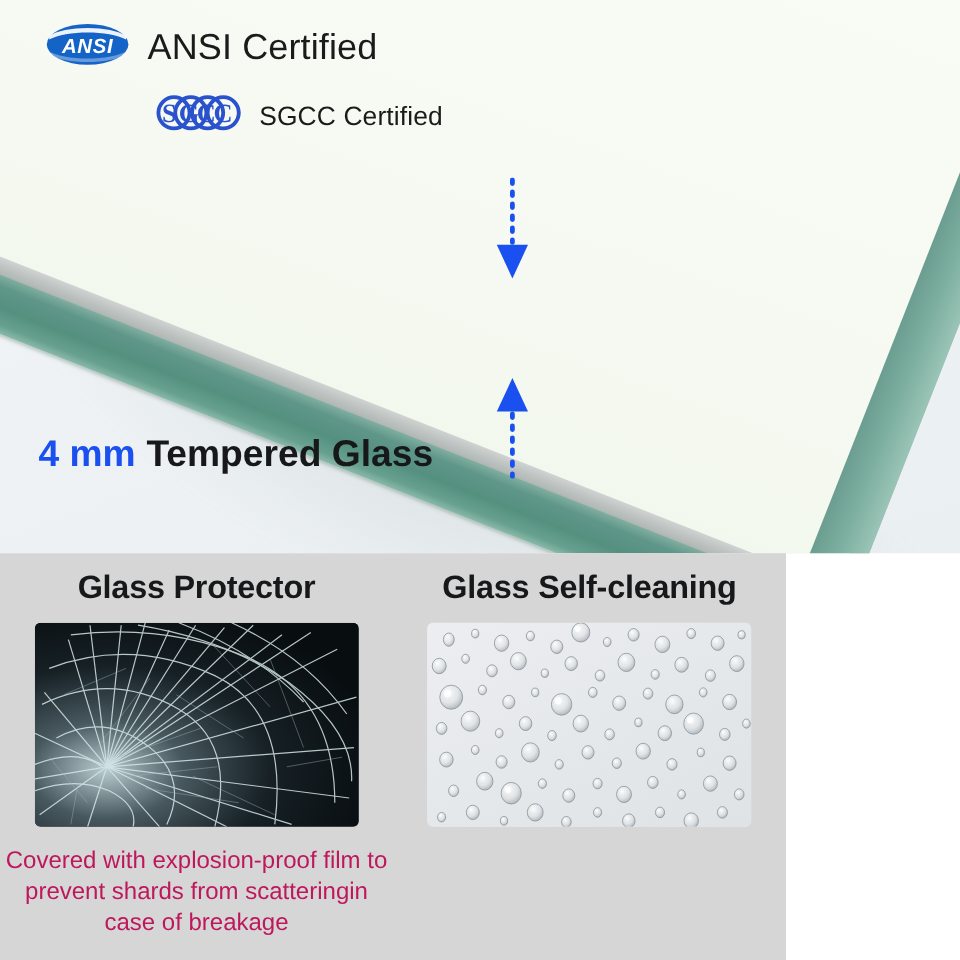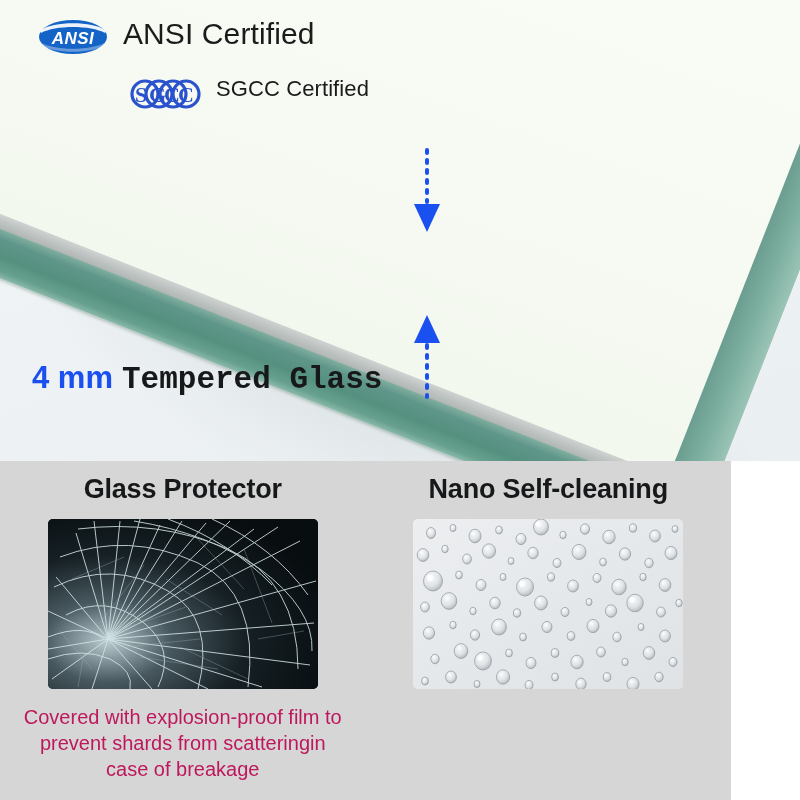--- a/index.html
+++ b/index.html
@@ -55,43 +55,43 @@
   
   .slab-shadow{
     position:absolute;left:-60px;top:300px;width:820px;height:200px;
     transform:rotate(21.5deg);
     background:radial-gradient(ellipse at 50% 0%,rgba(140,160,160,.28) 0%,rgba(140,160,160,0) 70%);
     filter:blur(6px);
   }
 
   
   .certs{position:absolute;left:0;top:0;width:100%;}
-  .cert-row{display:flex;align-items:flex-start;gap:14px;}
+  .cert-row{display:flex;align-items:center;gap:14px;}
   .cert-ansi{position:absolute;left:37px;top:17px;}
   .cert-sgcc{position:absolute;left:128px;top:76px;}
   .cert-label{
     font-size:30px;color:#1b1b1b;letter-spacing:.1px;white-space:nowrap;
   }
   .cert-label.sgcc{font-size:22px;}
 
   
   .arrow{position:absolute;}
   .arrow svg{display:block;}
 
   
   .thickness{
     position:absolute;left:32px;top:360px;
     font-size:31px;font-weight:700;white-space:nowrap;
   }
   .thickness .val{color:#1a4ff0;}
-  .thickness .txt{color:#17181a;font-family:Liberation Mono, monospace;}
+  .thickness .txt{color:#17181a;}
 
   
   .features{
-    position:absolute;left:0;top:461px;width:731px;height:339px;
+    position:absolute;left:0;top:461px;width:655px;height:339px;
     background:#d6d6d6;
     display:flex;
   }
   .feature{
     flex:1 1 50%;
     display:flex;flex-direction:column;align-items:center;
     padding-top:13px;
   }
   .feature-title{
     font-size:27px;font-weight:700;color:#17181a;
@@ -255,21 +255,21 @@
                 <path d="M132 128 L200 160"></path>
             </g>
           </svg>
         </div>
       </div>
 
       <div class="feature-caption">Covered with explosion-proof film to prevent shards from scatteringin case of breakage</div>
     </div>
 
     <div class="feature">
-      <div class="feature-title">Nano Self-cleaning</div>
+      <div class="feature-title">Glass Self-cleaning</div>
 
       <div class="thumb">
         <div class="droplets">
           <svg viewBox="0 0 270 170" preserveAspectRatio="none" aria-hidden="true">
             <defs>
               <radialGradient id="drop" cx="38%" cy="32%" r="72%">
                 <stop offset="0%" stop-color="#ffffff" stop-opacity=".95"></stop>
                 <stop offset="55%" stop-color="#dfe3e6" stop-opacity=".55"></stop>
                 <stop offset="100%" stop-color="#9aa2a8" stop-opacity=".75"></stop>
               </radialGradient>

